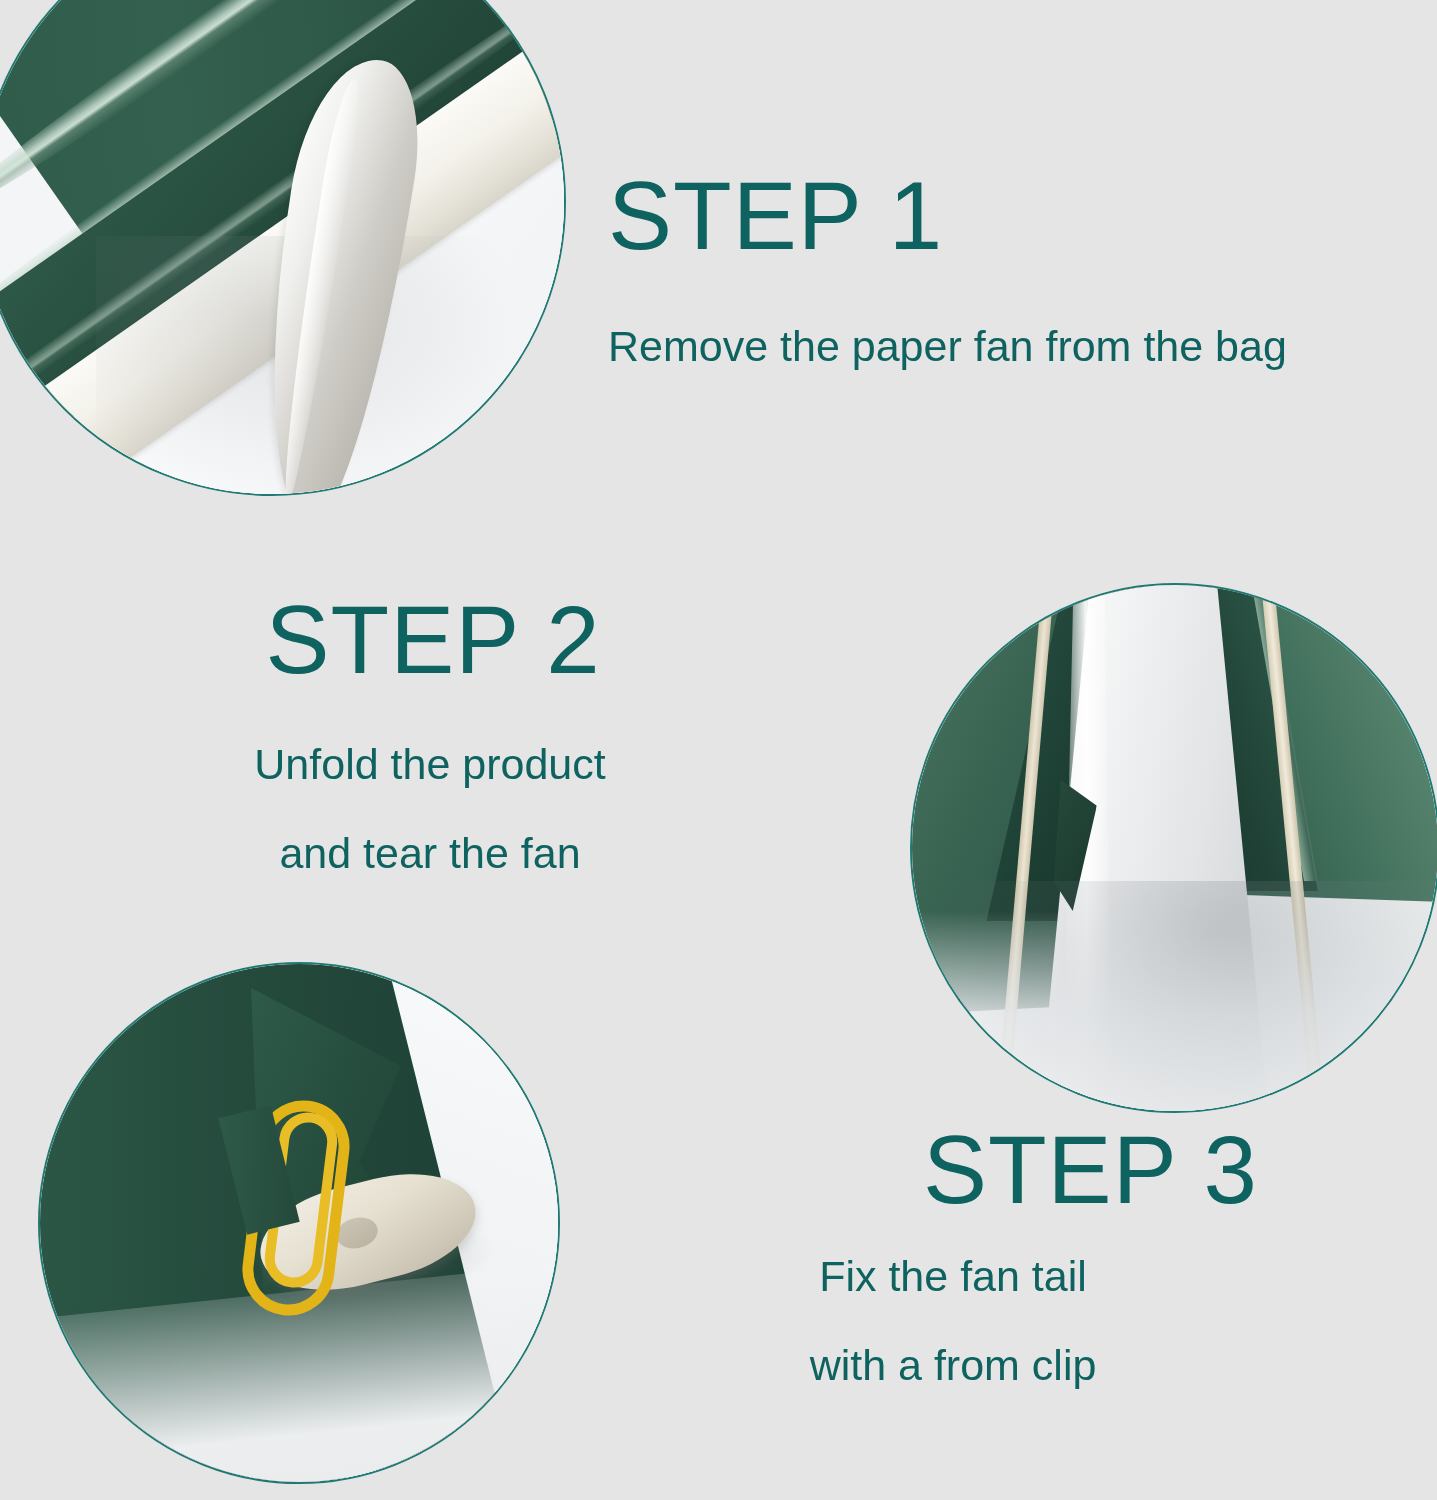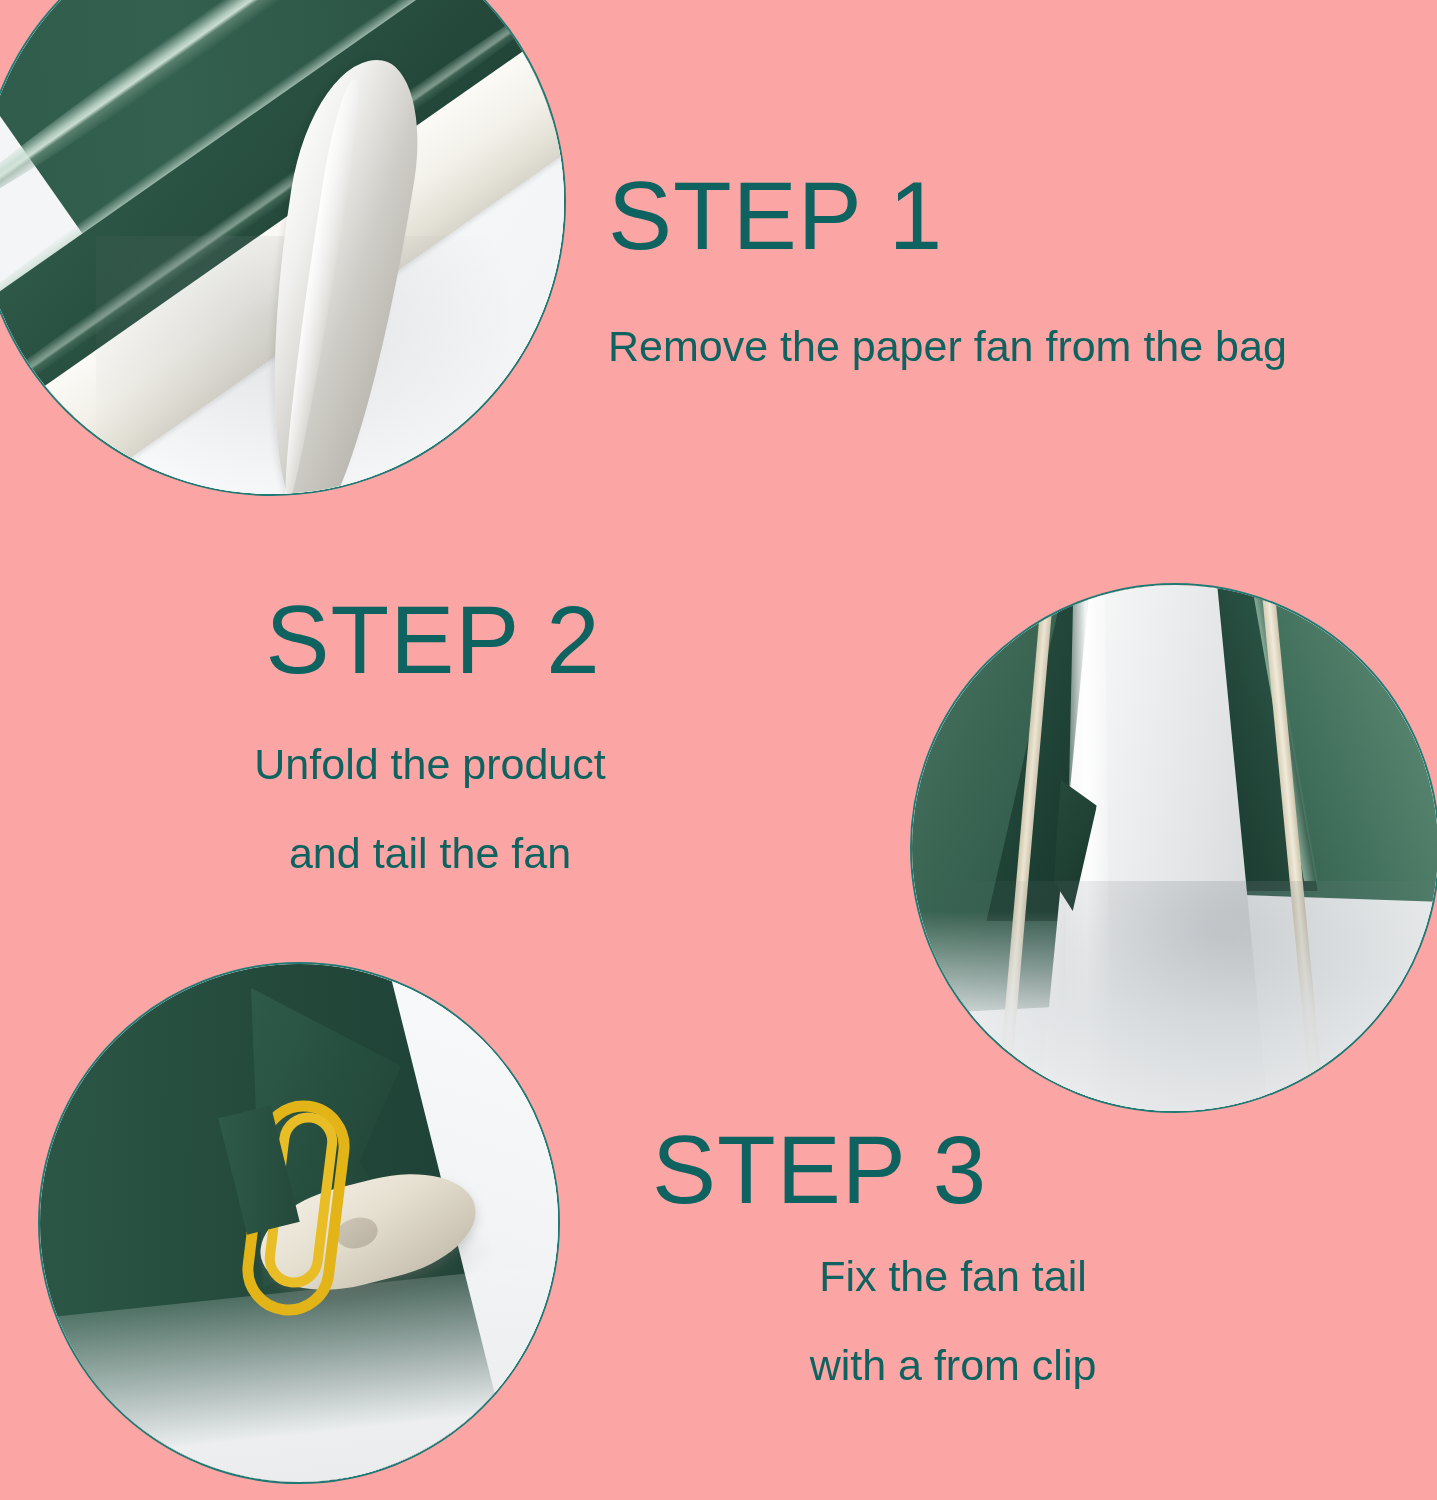--- a/index.html
+++ b/index.html
@@ -7,21 +7,21 @@
     padding: 0;
     background: #ffffff;
   }
   body {
     font-family: "Liberation Sans", sans-serif;
   }
   #page {
     position: relative;
     width: 1437px;
     height: 1500px;
-    background: #fca5a5;
+    background: #e5e5e5;
     overflow: hidden;
   }
 
   
   .photo-circle {
     position: absolute;
     border-radius: 50%;
     overflow: hidden;
     box-sizing: border-box;
     border: 2px solid #1f7a74;
@@ -277,21 +277,21 @@
 
   #step-1 { left: 608px; top: 168px; text-align: left; }
   #step-1 .step-title { font-size: 96px; margin-bottom: 60px; }
   #step-1 .step-line { font-size: 43px; margin-bottom: 40px; }
 
   #step-2 { left: 100px; top: 592px; text-align: center; width: 660px; }
   #step-2 .step-title { font-size: 96px; margin-bottom: 54px; text-align: center; padding-left: 6px; }
   #step-2 .step-line { font-size: 43px; margin-bottom: 44px; }
 
   #step-3 { left: 648px; top: 1122px; text-align: center; width: 610px; }
-  #step-3 .step-title { font-size: 96px; margin-bottom: 24px; text-align: left; padding-left: 4px; }
+  #step-3 .step-title { font-size: 96px; margin-bottom: 24px; text-align: right; padding-left: 4px; }
   #step-3 .step-line { font-size: 43px; margin-bottom: 44px; }
 </style>
 </head>
 <body>
 
 <div id="page">
 
   <div class="photo-circle" id="circle-1">
     <div class="photo-inner">
       <div class="layer c1-bg"></div>
@@ -309,21 +309,21 @@
   </div>
 
   <div class="step-block" id="step-1">
     <div class="step-title">STEP 1</div>
     <div class="step-line">Remove the paper fan from the bag</div>
   </div>
 
   <div class="step-block" id="step-2">
     <div class="step-title">STEP 2</div>
     <div class="step-line">Unfold the product</div>
-    <div class="step-line">and tail the fan</div>
+    <div class="step-line">and tear the fan</div>
   </div>
 
   <div class="photo-circle" id="circle-2">
     <div class="photo-inner">
       <div class="layer c2-bg"></div>
       <div class="layer c2-green-left"></div>
       <div class="layer c2-green-right"></div>
       <div class="layer c2-green-right-dark"></div>
       <div class="layer c2-green-right-fold"></div>
       <div class="layer c2-green-left-edge"></div>

